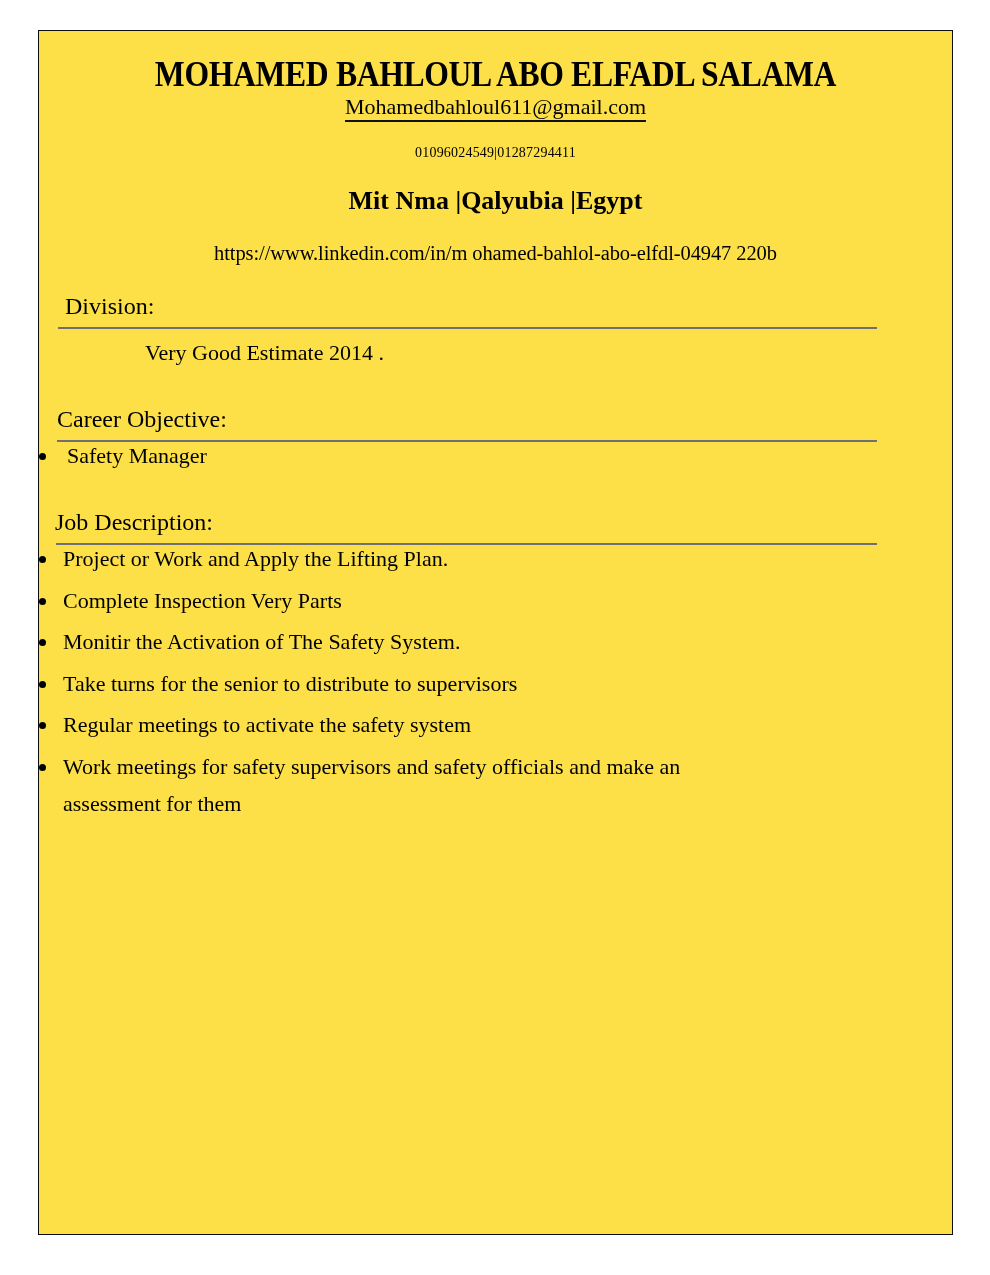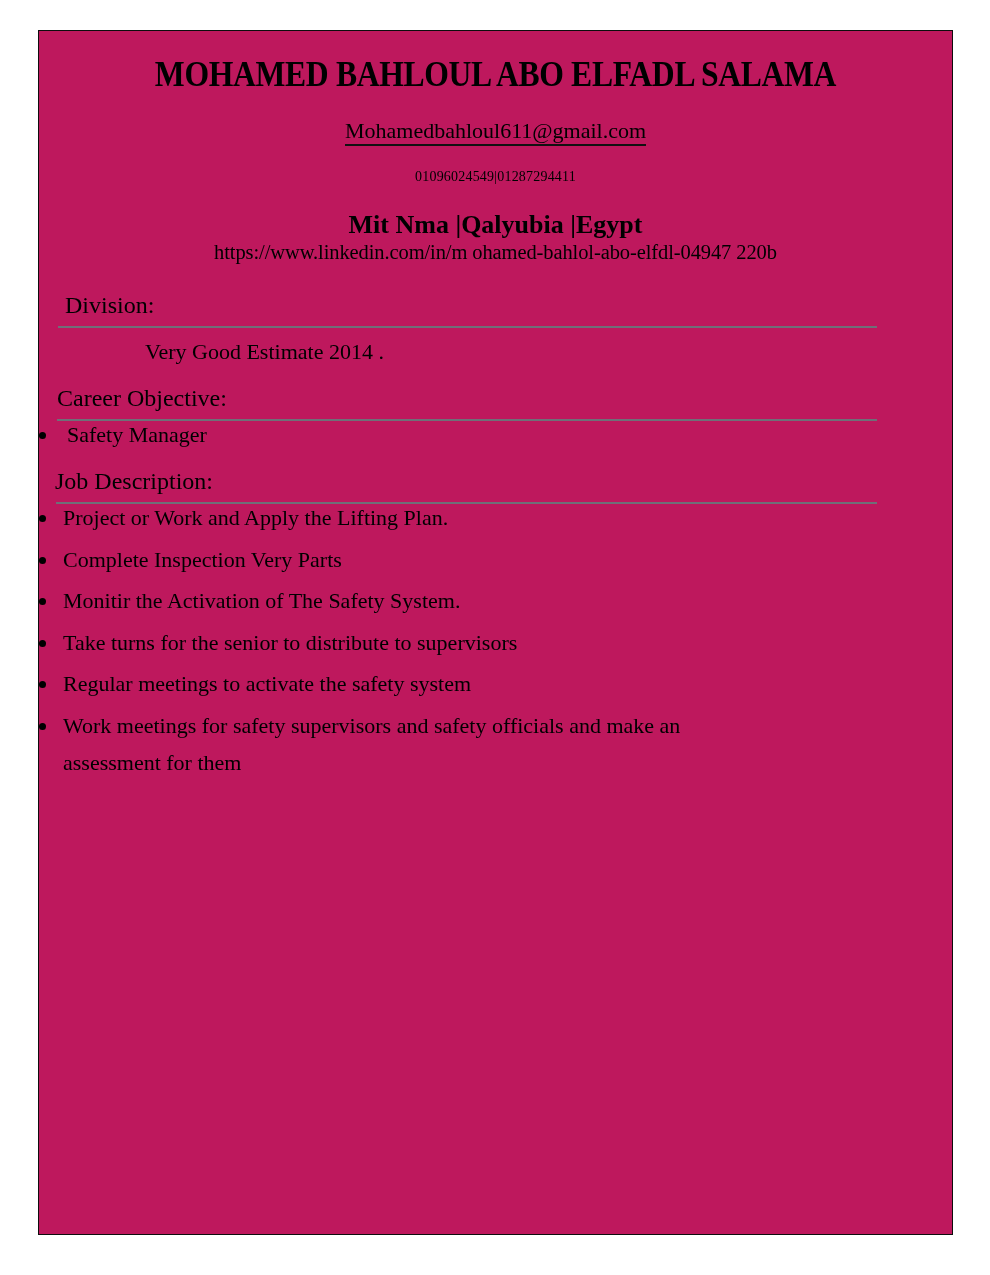--- a/index.html
+++ b/index.html
@@ -17,21 +17,21 @@
 
   
   #page {
     position: absolute;
     left: 38px;
     top: 30px;
     width: 915px;
     height: 1205px;
     border: 1.6px solid #0d0d0d;
     box-sizing: border-box;
-    background: #be185d;
+    background: #fde047;
     overflow: hidden;
   }
 
   .inner {
     position: relative;
     width: 100%;
     height: 100%;
   }
 
   
@@ -48,32 +48,31 @@
     line-height: 1.12;
   }
 
   .contact-line {
     text-align: center;
     font-size: 22px;
     line-height: 1.2;
     white-space: nowrap;
   }
   .contact-email {
-    margin-top: 24px;
   }
   .contact-email span {
     border-bottom: 2.4px solid #111;
     padding-bottom: 1px;
   }
   .contact-phone { margin-top: 24px; font-size: 14px; letter-spacing: 0.2px; }
   .contact-location { margin-top: 23px; font-size: 26px; font-weight: bold; }
-  .contact-link { font-size: 20.5px; letter-spacing: -0.1px; }
+  .contact-link { margin-top: 25px; font-size: 20.5px; letter-spacing: -0.1px; }
 
   
-  .section { margin-top: 20px; }
+  .section { margin-top: 40px; }
   .section-edu { margin-top: 28px; }
 
   .section-heading {
     font-size: 24px;
     line-height: 1.15;
     white-space: nowrap;
   }
   .heading-edu { padding-left: 26px; }
   .heading-co  { padding-left: 18px; }
   .heading-jd  { padding-left: 16px; }

